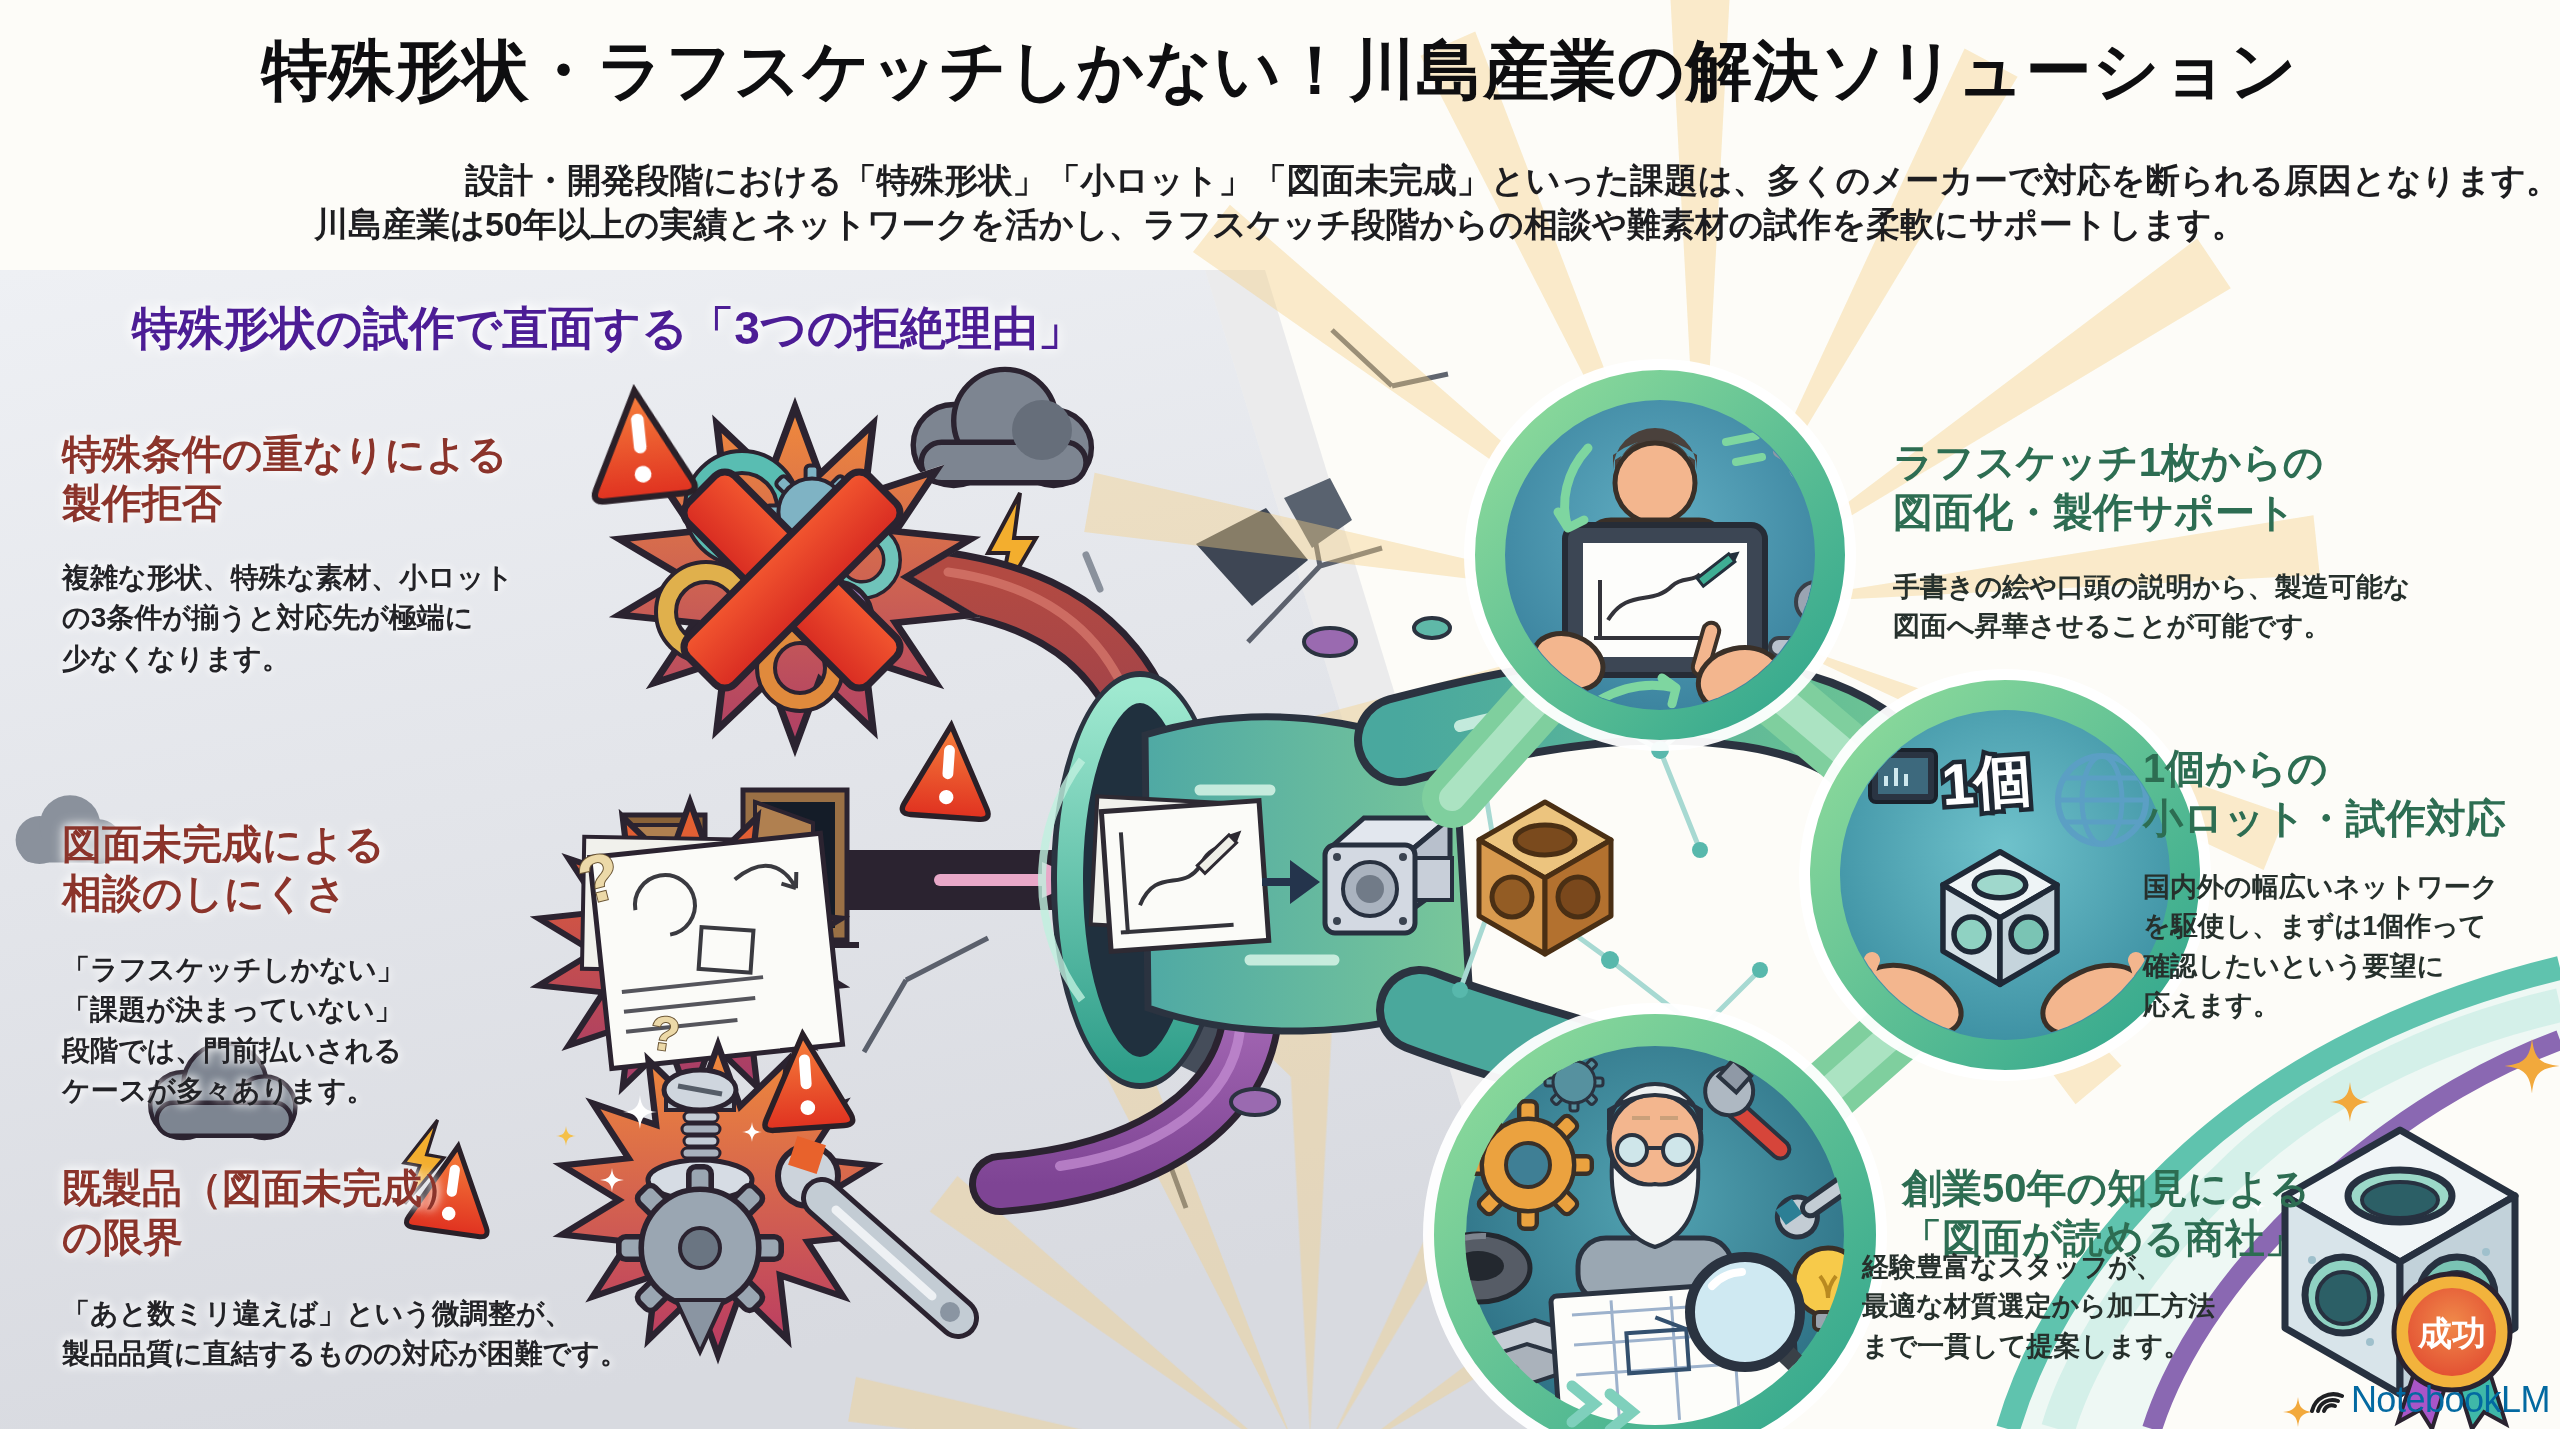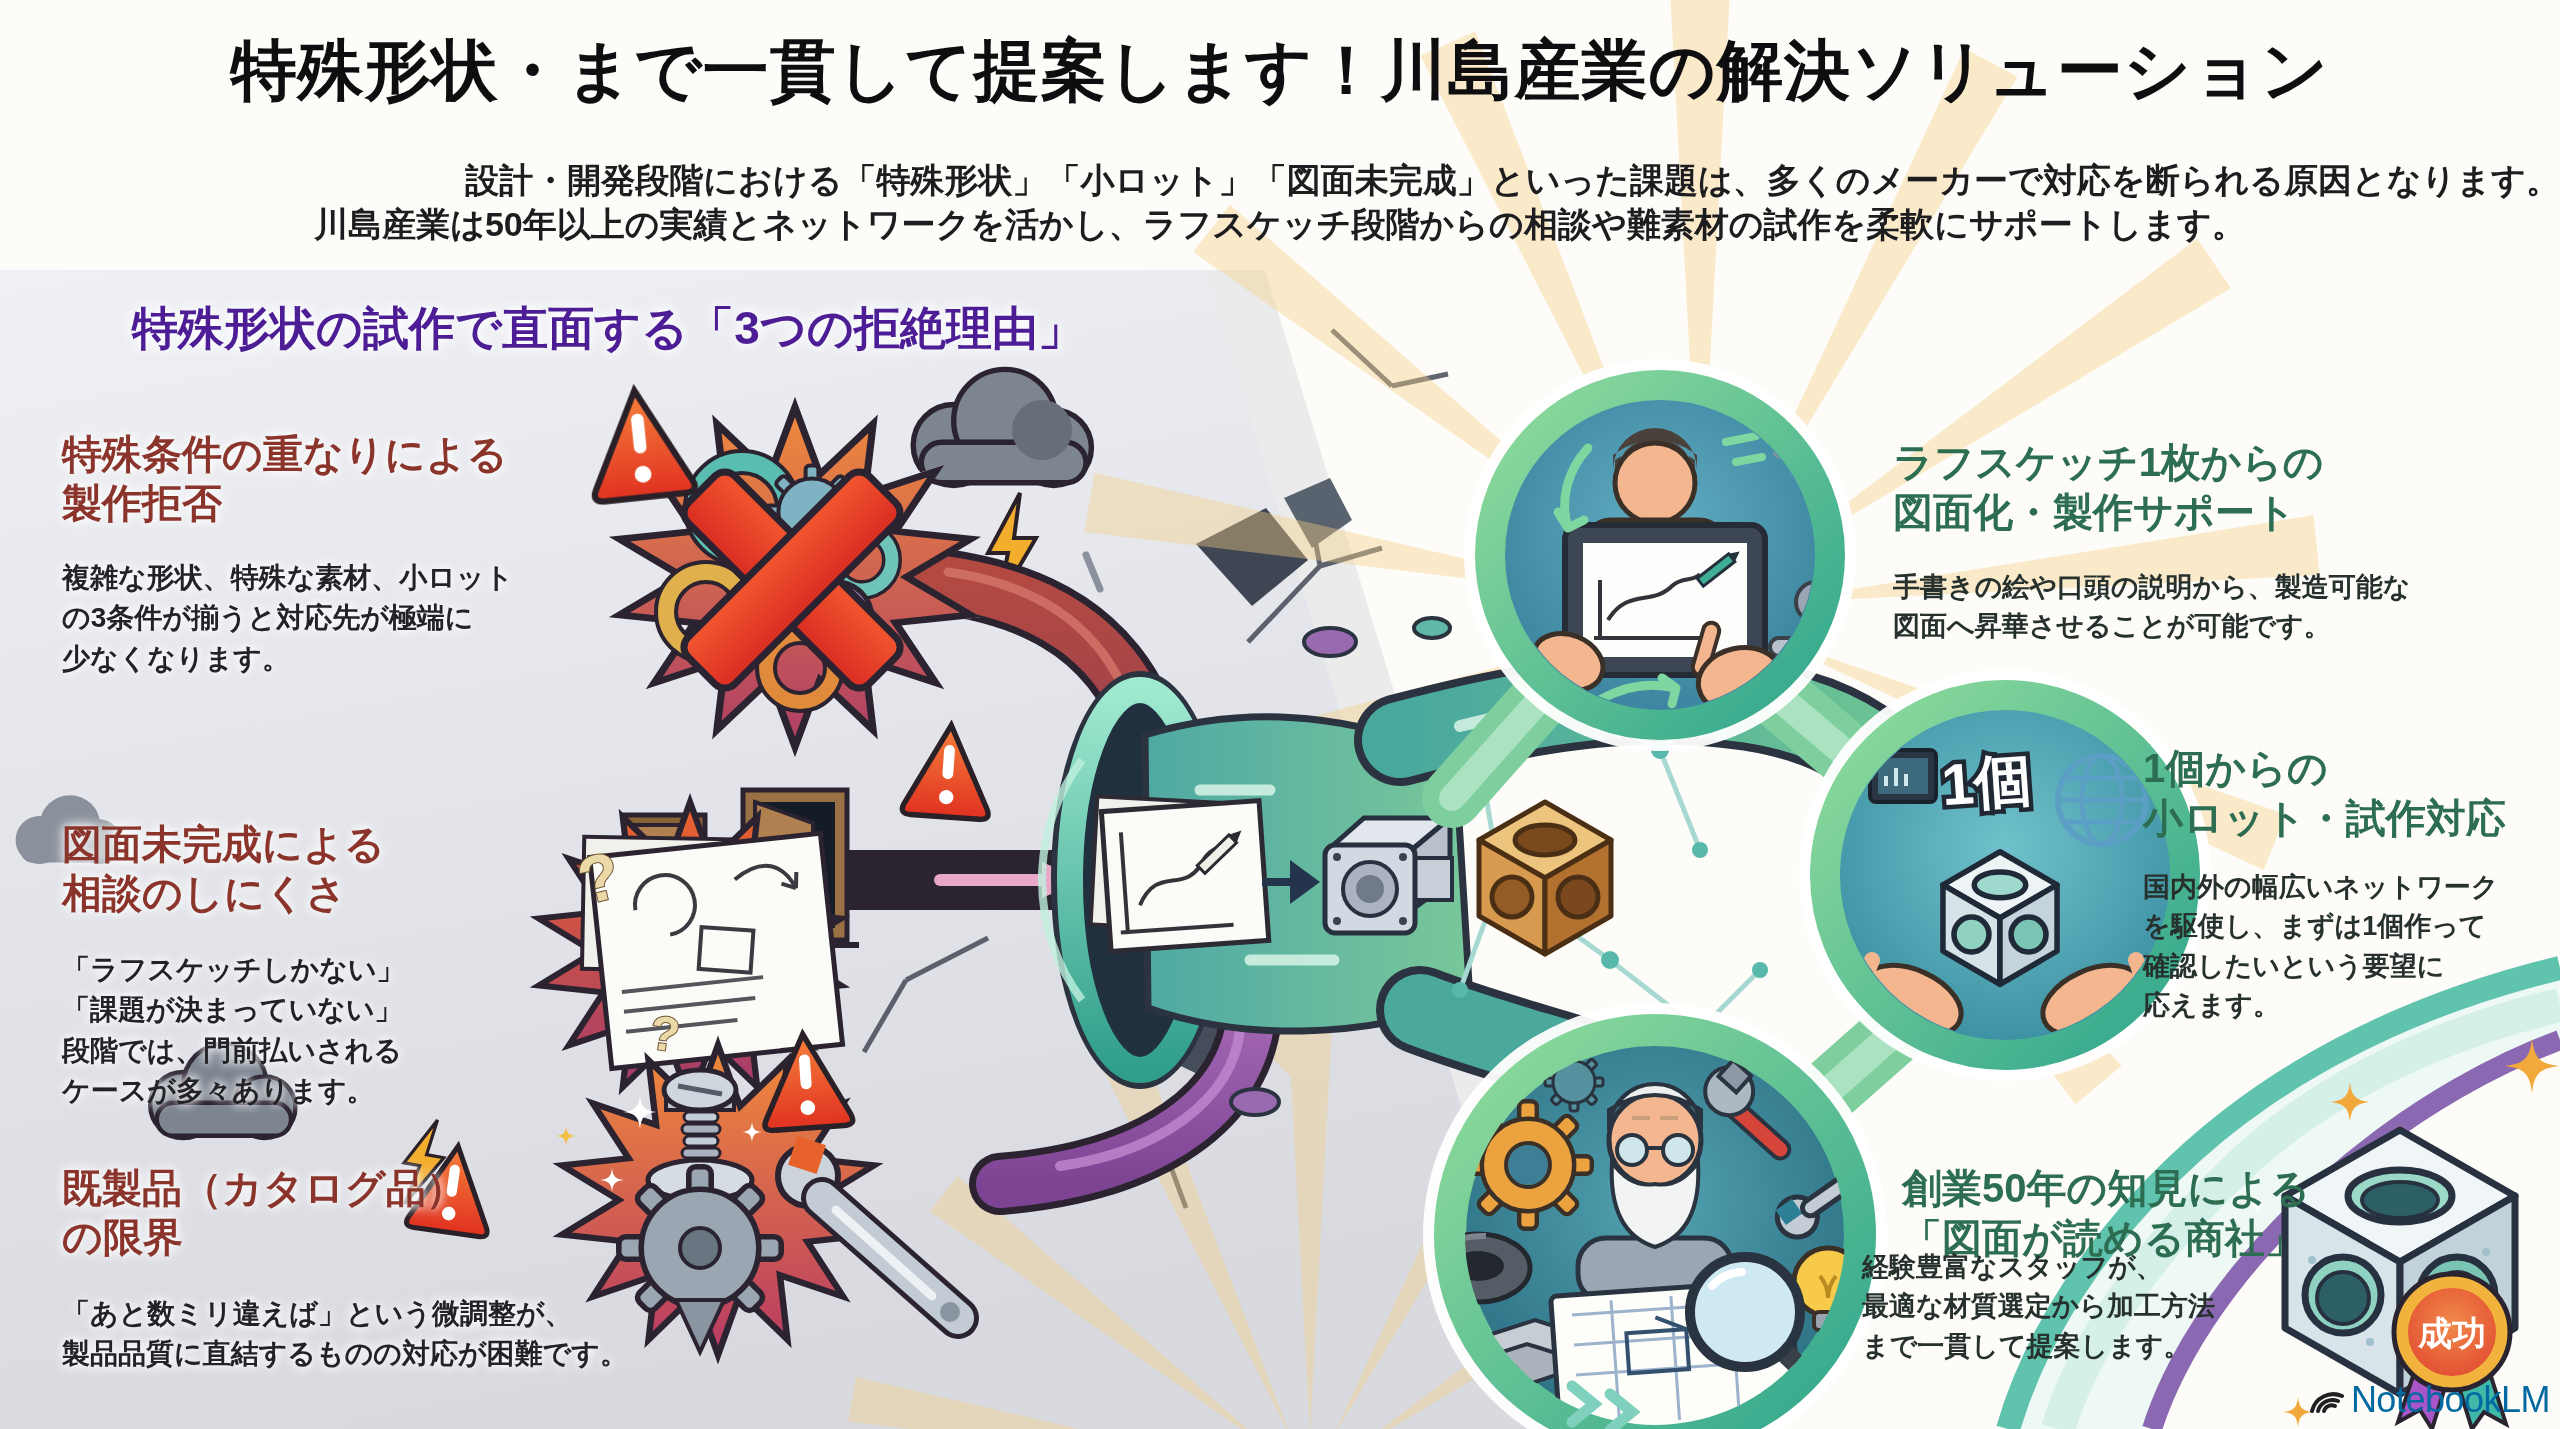--- a/index.html
+++ b/index.html
@@ -512,38 +512,38 @@
 
   <g>
     <path d="M2415,1370 L2398,1422 L2420,1410 L2432,1429 L2446,1384 Z" fill="#a855c8" stroke="#2a2330" stroke-width="4"></path>
     <path d="M2489,1370 L2506,1424 L2484,1412 L2472,1429 L2458,1384 Z" fill="#3fb8a8" stroke="#2a2330" stroke-width="4"></path>
     <circle cx="2452" cy="1332" r="58" fill="#f2b33c" stroke="#2a2330" stroke-width="5"></circle>
     <circle cx="2452" cy="1332" r="44" fill="url(#rgBadge)"></circle>
     <text x="2452" y="1345" text-anchor="middle" font-size="34" font-weight="900" fill="#ffffff">成功</text>
   </g>
 </svg>
 
-<div class="txt title">特殊形状・まで一貫して提案します！川島産業の解決ソリューション</div>
+<div class="txt title">特殊形状・ラフスケッチしかない！川島産業の解決ソリューション</div>
 <div class="txt sub sub1">設計・開発段階における「特殊形状」「小ロット」「図面未完成」といった課題は、多くのメーカーで対応を断られる原因となります。</div>
 <div class="txt sub sub2">川島産業は50年以上の実績とネットワークを活かし、ラフスケッチ段階からの相談や難素材の試作を柔軟にサポートします。</div>
 
 <div class="txt sec lsec">特殊形状の試作で直面する「3つの拒絶理由」</div>
 
 <div class="txt phead p1h">特殊条件の重なりによる
 製作拒否</div>
 <div class="txt pbody p1b">複雑な形状、特殊な素材、小ロット
 の3条件が揃うと対応先が極端に
 少なくなります。</div>
 <div class="txt phead p2h">図面未完成による
 相談のしにくさ</div>
 <div class="txt pbody p2b">「ラフスケッチしかない」
 「課題が決まっていない」
 段階では、門前払いされる
 ケースが多々あります。</div>
-<div class="txt phead p3h">既製品（カタログ品）
+<div class="txt phead p3h">既製品（図面未完成）
 の限界</div>
 <div class="txt pbody p3b">「あと数ミリ違えば」という微調整が、
 製品品質に直結するものの対応が困難です。</div>
 
 <div class="txt shead s1h">ラフスケッチ1枚からの
 図面化・製作サポート</div>
 <div class="txt sbody s1b">手書きの絵や口頭の説明から、製造可能な
 図面へ昇華させることが可能です。</div>
 <div class="txt shead s2h">1個からの
 小ロット・試作対応</div>

